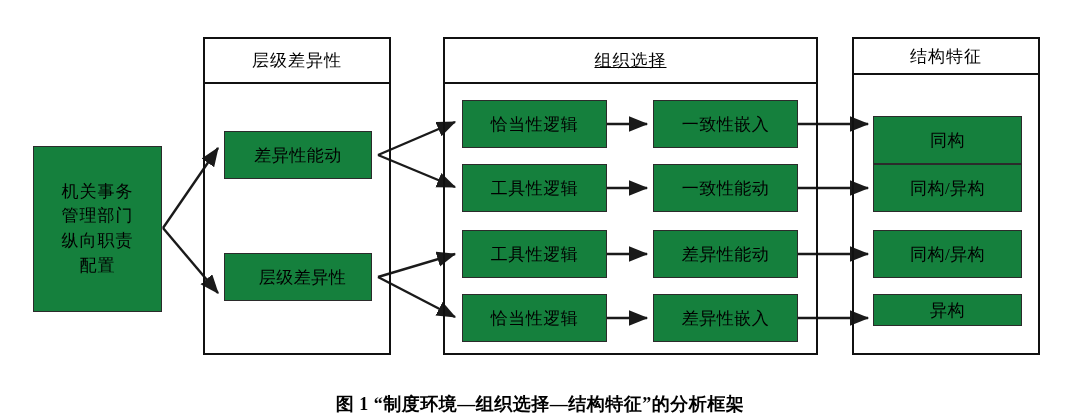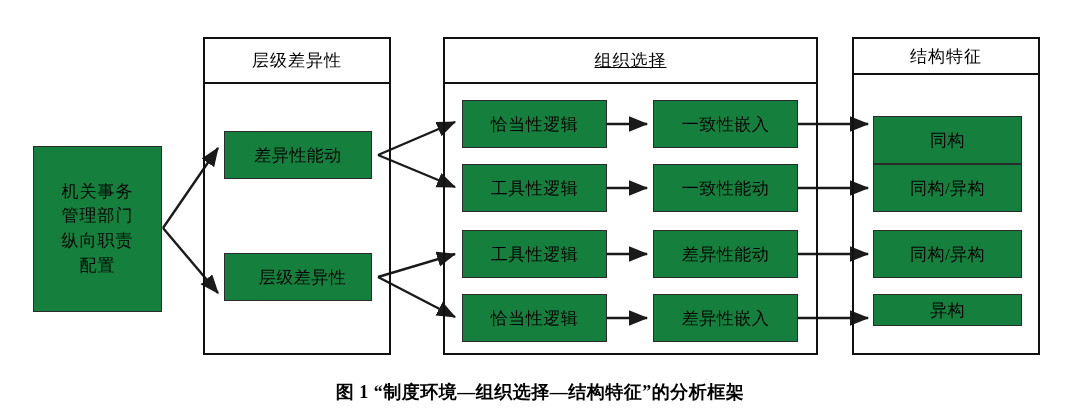--- a/index.html
+++ b/index.html
@@ -68,20 +68,21 @@
   }
   .caption {
     position: absolute;
     left: 0;
     right: 0;
     text-align: center;
     font-size: 18px;
     font-weight: bold;
     letter-spacing: 0.5px;
     white-space: nowrap;
+    margin-top: 12px;
   }
   svg.arrows {
     position: absolute;
     left: 0;
     top: 0;
     width: 1080px;
     height: 415px;
     pointer-events: none;
   }
 </style>

